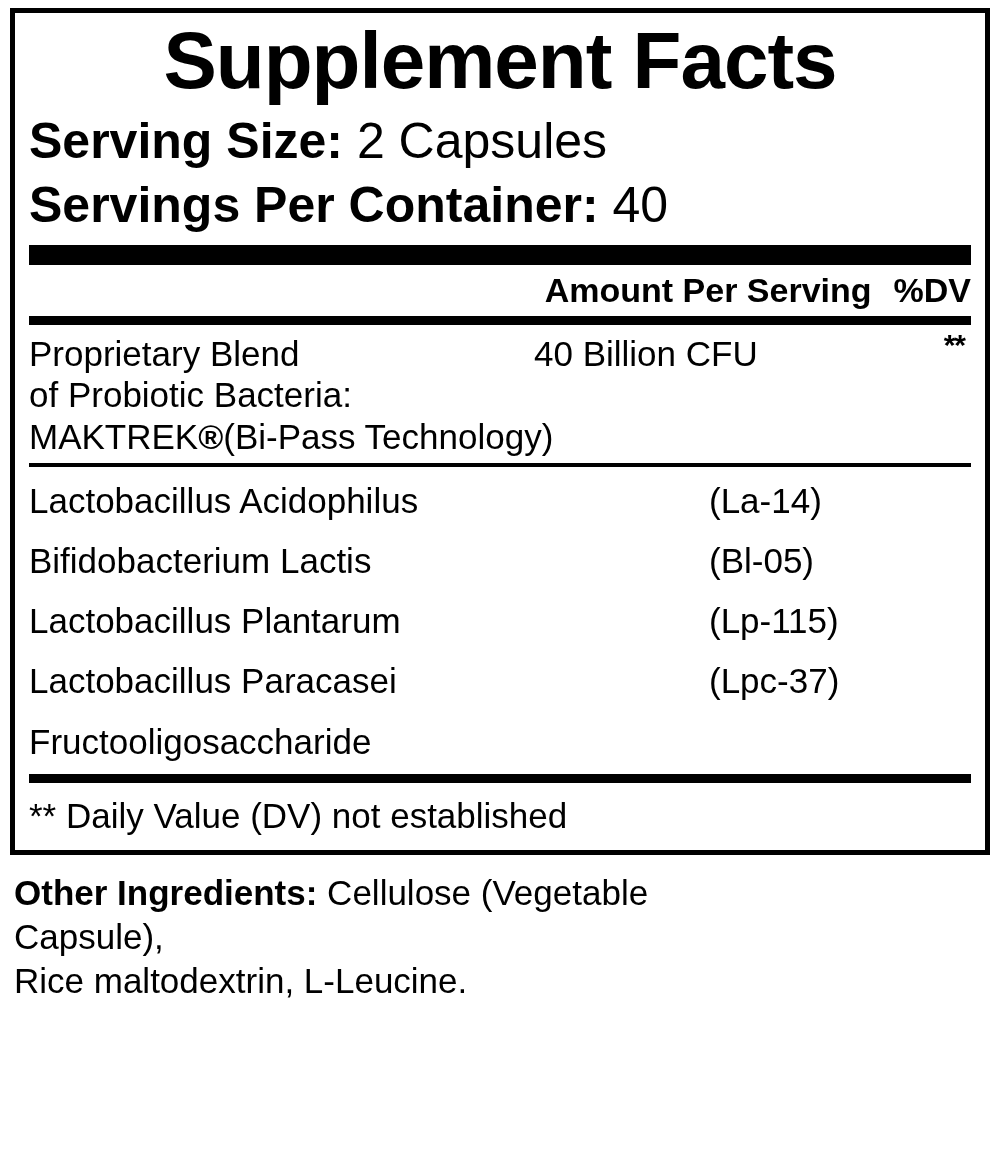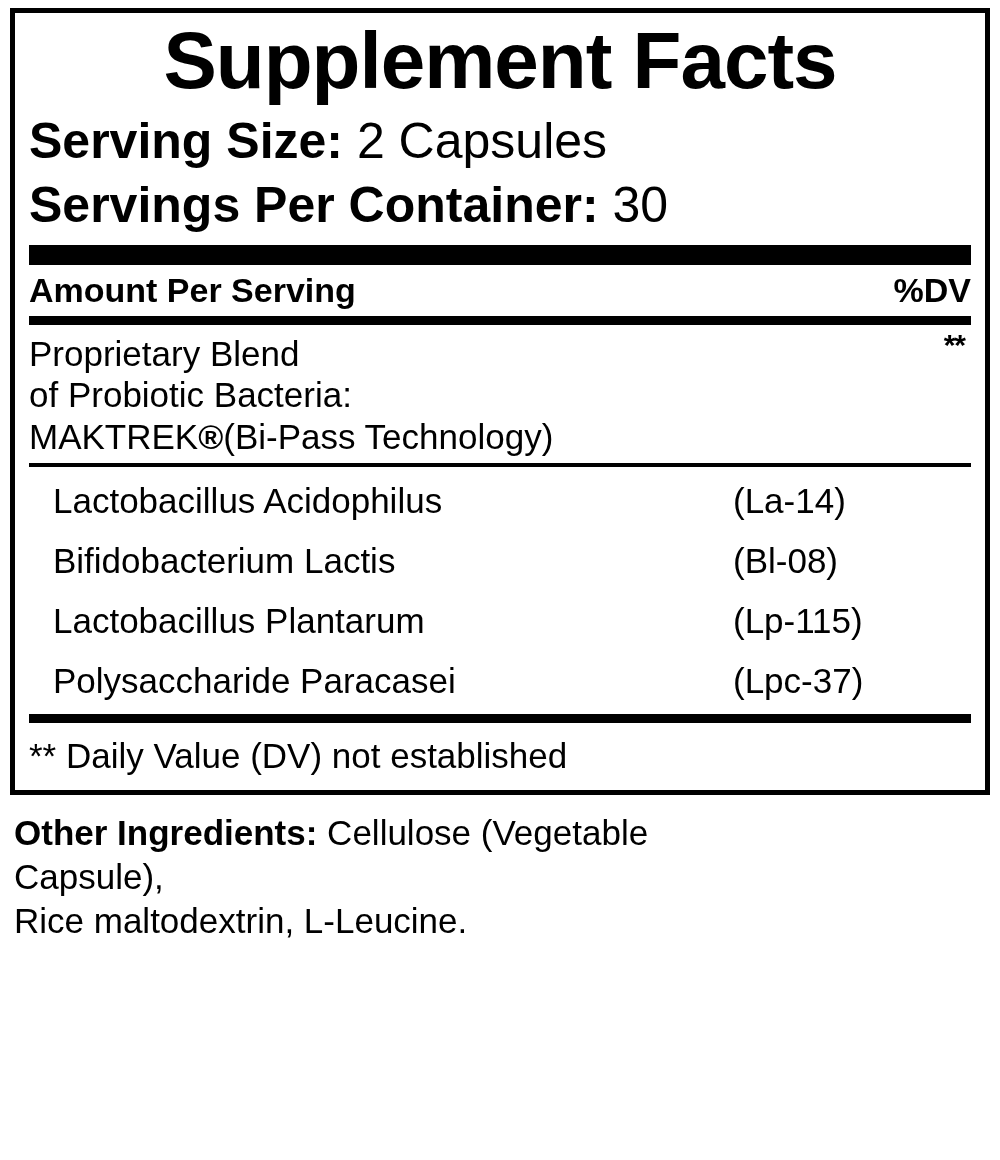--- a/index.html
+++ b/index.html
@@ -59,21 +59,21 @@
     margin: 0;
   }
   .rule-thin {
     height: 4px;
     background: #000;
     margin: 0;
   }
 
   .header-row {
     display: flex;
-    justify-content: space-between;
+    justify-content: flex-end;
     align-items: baseline;
     font-size: 34px;
     font-weight: bold;
     padding: 6px 0 6px 0;
   }
   .header-row .aps { margin-right: 22px; }
 
   .blend {
     position: relative;
     padding: 8px 0 6px 0;
@@ -95,21 +95,20 @@
     letter-spacing: -1px;
   }
   .blend-line { display: block; }
   .reg {
     font-weight: bold;
     font-size: 34px;
   }
 
   .strain-list {
     padding: 4px 0 2px 0;
-    margin-left: 24px;
   }
   .strain {
     display: flex;
     align-items: baseline;
     font-size: 35px;
     line-height: 1.72;
     white-space: nowrap;
   }
   .strain-name { width: 680px; }
   .strain-code { flex: 1; }
@@ -143,67 +142,69 @@
 
     <div class="title">Supplement Facts</div>
 
     <div class="serving-line">
       <b>Serving Size:</b>
       <span>2 Capsules</span>
     </div>
 
     <div class="serving-line">
       <b>Servings Per Container:</b>
-      <span>30</span>
+      <span>40</span>
     </div>
 
     <div class="rule-thick"></div>
 
     <div class="header-row">
       <span class="aps">Amount Per Serving</span>
       <span>%DV</span>
     </div>
 
     <div class="rule-med"></div>
 
     <div class="blend">
       <div class="blend-row1">
         <span class="blend-name blend-line">Proprietary Blend</span>
+        <span class="blend-amount">40 Billion CFU</span>
       </div>
       <span class="blend-dv">**</span>
       <div class="blend-line">of Probiotic Bacteria:</div>
       <div class="blend-line">
         <span>MAKTREK</span><span class="reg">®</span><span>(Bi-Pass Technology)</span>
       </div>
     </div>
 
     <div class="rule-thin"></div>
 
     <div class="strain-list">
 
       <div class="strain">
         <span class="strain-name">Lactobacillus Acidophilus</span>
         <span class="strain-code">(La-14)</span>
       </div>
 
       <div class="strain">
         <span class="strain-name">Bifidobacterium Lactis</span>
-        <span class="strain-code">(Bl-08)</span>
+        <span class="strain-code">(Bl-05)</span>
       </div>
 
       <div class="strain">
         <span class="strain-name">Lactobacillus Plantarum</span>
         <span class="strain-code">(Lp-115)</span>
       </div>
 
       <div class="strain">
-        <span class="strain-name">Polysaccharide Paracasei</span>
+        <span class="strain-name">Lactobacillus Paracasei</span>
         <span class="strain-code">(Lpc-37)</span>
       </div>
 
+      <div class="plain-row">Fructooligosaccharide</div>
 
     </div>
 
     <div class="rule-med"></div>
 
     <div class="footnote">** Daily Value (DV) not established</div>
 
   </div>
 
   <div class="other">

